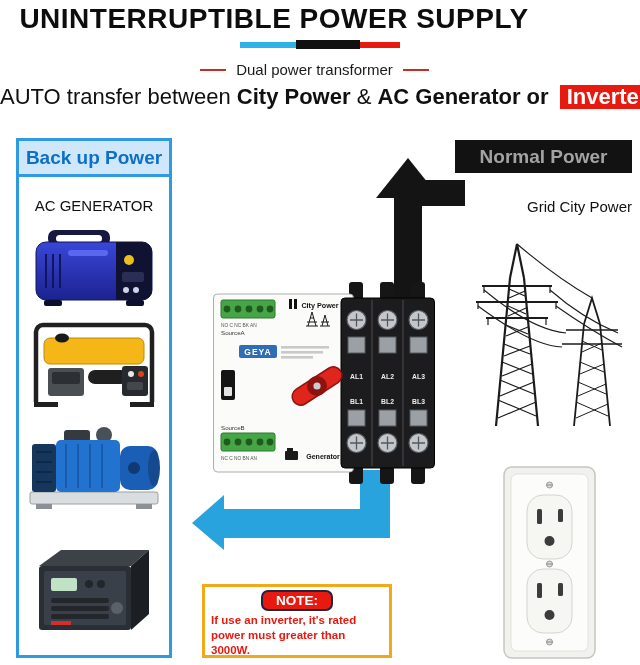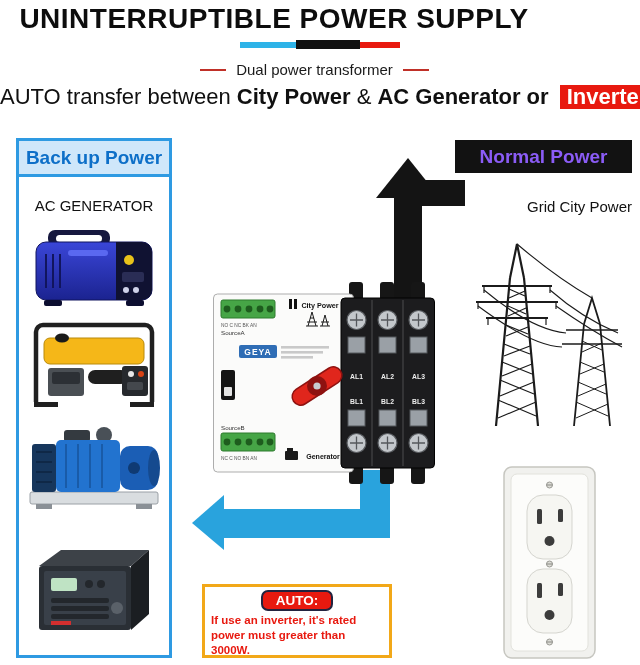--- a/index.html
+++ b/index.html
@@ -23,21 +23,21 @@
 
   .backup-panel{left:8px;top:138px;width:156px;height:520px;border:3px solid #2e9ae2;background:#fff;box-sizing:border-box;z-index:1;margin-left:8px;}
   .backup-header{height:33px;line-height:33px;text-align:center;background:#cfe7fa;color:#0d6fc8;font-size:19px;font-weight:700;border-bottom:3px solid #2e9ae2;}
   .backup-label{margin-top:20px;text-align:center;font-size:15px;color:#111;}
   .prod{display:block;margin:0 auto;}
   .prod-1{margin:12px auto 2px;}
   .prod-2{margin:8px auto 0;}
   .prod-3{margin:10px auto 0;}
   .prod-4{margin:34px auto 0;}
 
-  .normal-header{left:455px;top:140px;width:177px;height:33px;line-height:33px;background:#121212;color:#8b5cf6;font-size:19px;font-weight:600;text-align:center;z-index:1;}
+  .normal-header{left:455px;top:140px;width:177px;height:33px;line-height:33px;background:#121212;color:#a3a3a3;font-size:19px;font-weight:600;text-align:center;z-index:1;}
   .normal-label{left:455px;top:198px;width:177px;text-align:right;font-size:15px;color:#111;}
   .towers{left:462px;top:226px;}
   .outlet{left:502px;top:465px;}
 
   .arrow-black{left:375px;top:158px;z-index:2;}
   .arrow-blue{left:192px;top:470px;z-index:2;}
   .device{left:213px;top:282px;z-index:3;}
 
   .note-box{left:202px;top:584px;width:190px;height:74px;border:3px solid #f2a818;background:#fff;box-sizing:border-box;text-align:center;z-index:2;}
   .note-pill{display:inline-block;margin-top:3px;background:#e8190f;color:#fff;font-weight:700;font-size:13.5px;padding:1px 13px;border:2px solid #23233f;border-radius:7px;}
@@ -320,17 +320,17 @@
     <circle cx="104" cy="104" r="10" fill="#8e1210"></circle>
     <circle cx="104" cy="104" r="3.6" fill="#c9cdd1"></circle>
     <g fill="#1a1a1a">
       <rect x="72" y="169" width="13" height="9" rx="1"></rect>
       <rect x="74" y="166" width="6" height="3"></rect>
     </g>
     <text x="110" y="177" font-size="7" font-weight="bold" fill="#111" text-anchor="middle">Generator</text>
   </svg>
 
   <div class="abs note-box">
-    <div class="note-pill">AUTO:</div>
+    <div class="note-pill">NOTE:</div>
     <div class="note-text">If use an inverter, it's rated power must greater than 3000W.</div>
   </div>
 
 </div>
 
 </body></html>

